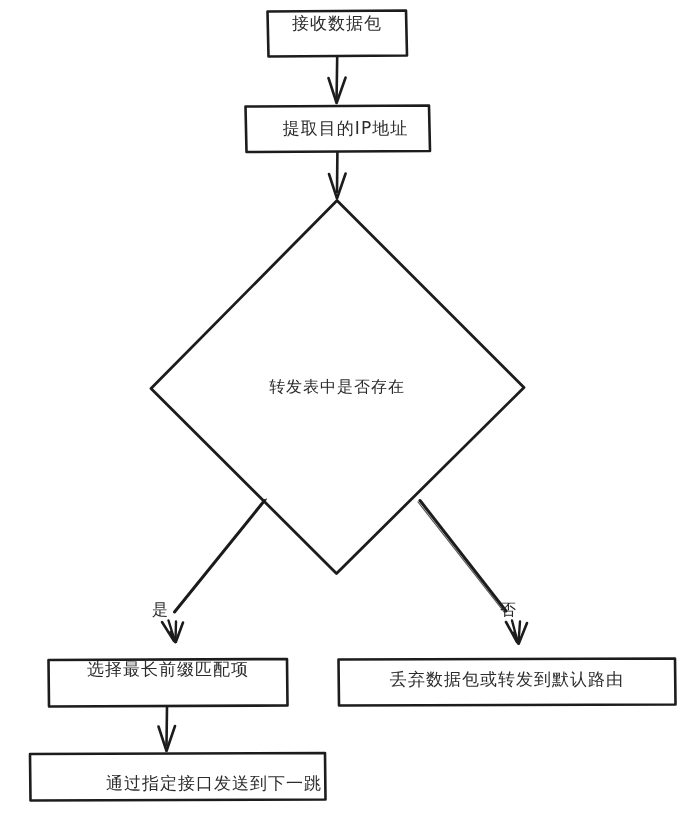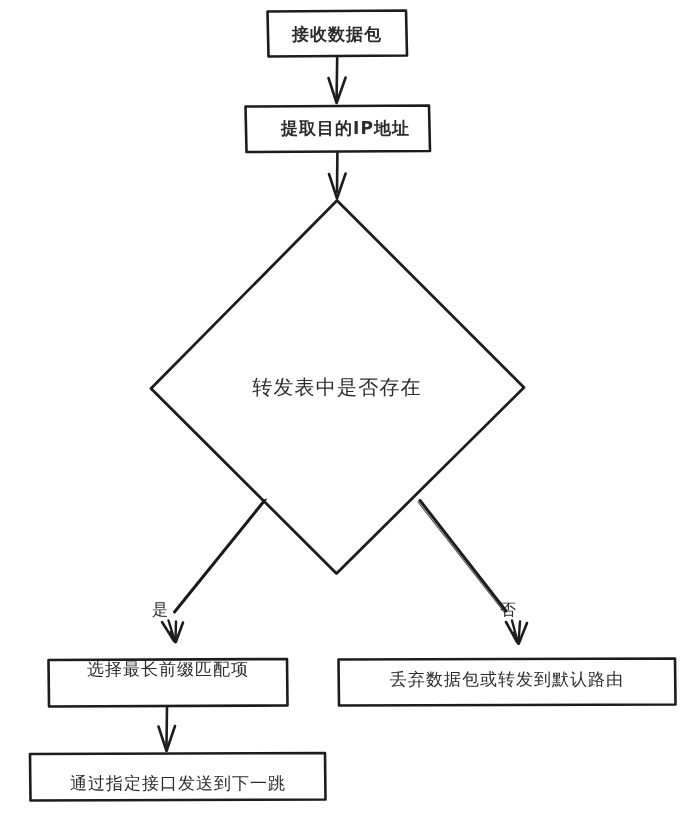--- a/index.html
+++ b/index.html
@@ -38,21 +38,21 @@
     font-family: "DejaVu Sans", "Liberation Sans", sans-serif;
     letter-spacing: 0.06em;
     white-space: nowrap;
     pointer-events: none;
   }
   .box-label {
     font-size: 17px;
     line-height: 1.1;
   }
   .diamond-label {
-    font-size: 20px;
+    font-size: 16px;
     line-height: 1.55;
     white-space: normal;
     flex-direction: column;
   }
   .edge-label {
     position: absolute;
     font-size: 16px;
     color: #272727;
     font-family: "DejaVu Sans", "Liberation Sans", sans-serif;
     letter-spacing: 0.04em;
@@ -129,33 +129,33 @@
       <path d="M167,707 L166.5,745" fill="none" stroke="#1c1c1c" stroke-width="2.6" stroke-linecap="round"></path>
       <path d="M158.5,726.5 L166.5,751 L175,726" fill="none" stroke="#1c1c1c" stroke-width="2.6" stroke-linejoin="round" stroke-linecap="round"></path>
     </g>
 
     <g>
       <path d="M30,754 L325,753 L325.5,799.5 L30.5,800.5 Z" fill="#ffffff" stroke="#1c1c1c" stroke-width="2.6" stroke-linejoin="round" stroke-linecap="round"></path>
     </g>
 
   </svg>
 
-  <div class="node-label box-label" style="left:267px; top:11px; width:140px; height:47px;font-weight:bold;">接收数据包</div>
+  <div class="node-label box-label" style="left:267px; top:0; width:140px; height:47px;">接收数据包</div>
 
-  <div class="node-label box-label" style="left:245px; top:105px; width:201px; height:47px;font-weight:bold;">提取目的IP地址</div>
+  <div class="node-label box-label" style="left:245px; top:105px; width:201px; height:47px;">提取目的IP地址</div>
 
   <div class="node-label diamond-label" style="left:207px; top:357px; width:260px; height:60px;">
     <span>转发表中是否存在</span>
   </div>
 
   <div class="node-label box-label" style="left:48px; top:646px; width:240px; height:47px;">选择最长前缀匹配项</div>
 
   <div class="node-label box-label" style="left:338px; top:658px; width:338px; height:42px;">丢弃数据包或转发到默认路由</div>
 
-  <div class="node-label box-label" style="left:30px; top:753px; width:296px; height:60px;">通过指定接口发送到下一跳</div>
+  <div class="node-label box-label" style="left:30px; top:753px; width:296px; height:60px;padding-left:36px;">通过指定接口发送到下一跳</div>
 
   <div class="edge-label" style="left:152px; top:600px;">是</div>
 
   <div class="edge-label" style="left:500px; top:600px;">否</div>
 
   <div class="hit" style="left:267px; top:10px; width:141px; height:47px;"></div>
   <div class="hit" style="left:245px; top:105px; width:186px; height:48px;"></div>
   <div class="hit" style="left:240px; top:290px; width:195px; height:195px;"></div>
   <div class="hit" style="left:48px; top:659px; width:240px; height:48px;"></div>
   <div class="hit" style="left:338px; top:658px; width:338px; height:48px;"></div>

